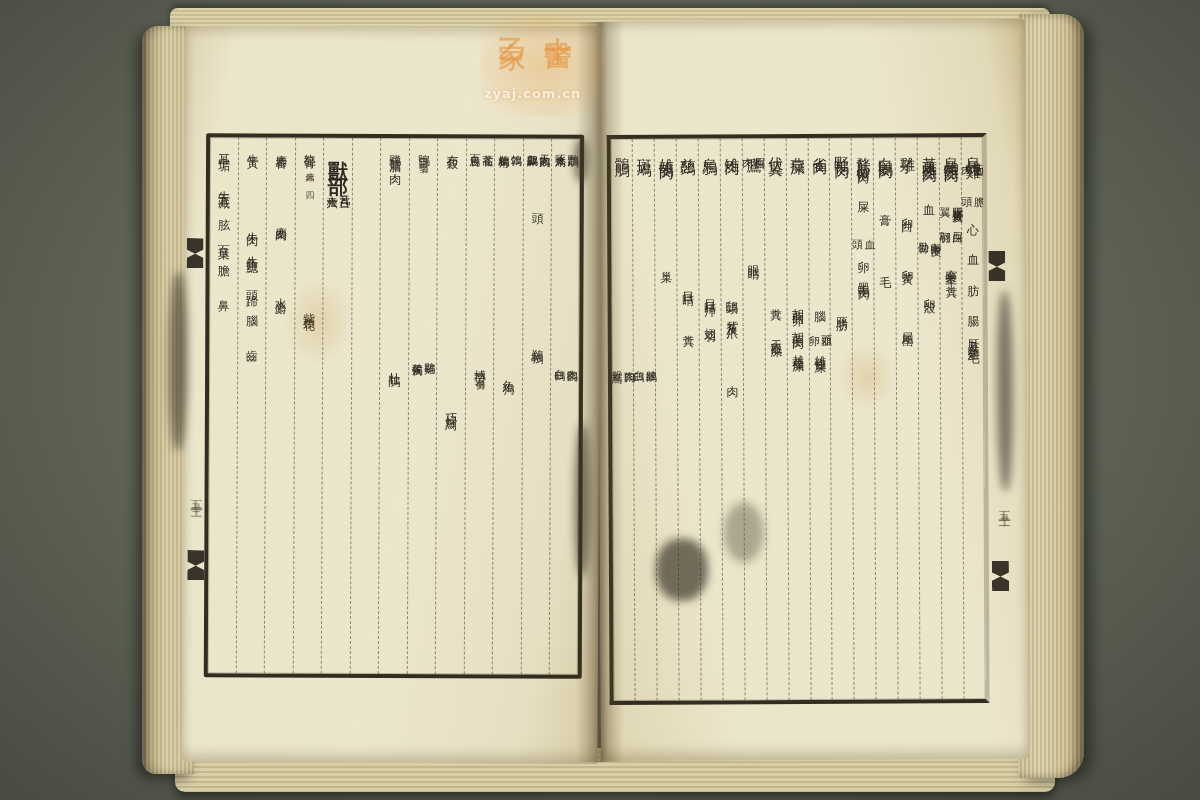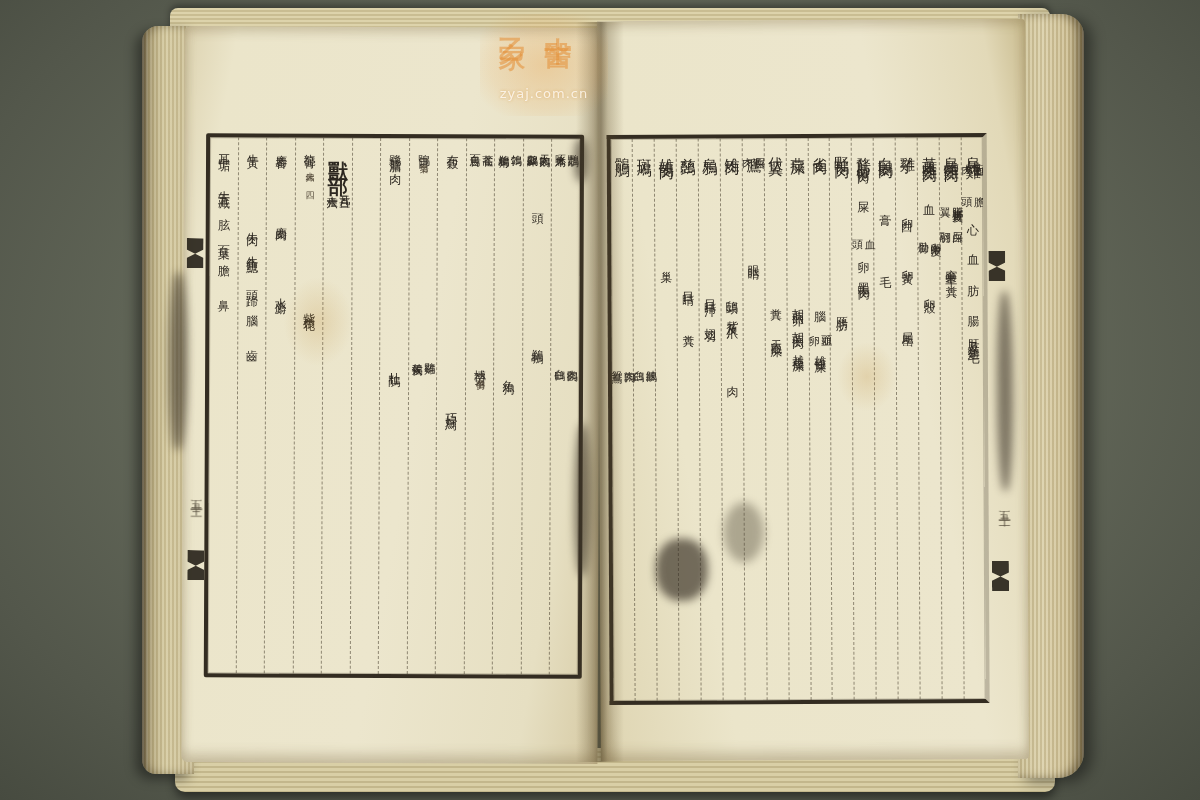--- a/index.html
+++ b/index.html
@@ -63,21 +63,21 @@
   .smudge-soft{position:absolute;background:#57503f;filter:blur(5px);opacity:.42;border-radius:50%;}
   .stain{position:absolute;border-radius:50%;pointer-events:none;
     background:radial-gradient(ellipse,rgba(190,140,55,.22) 0%,rgba(190,140,55,0) 70%);}
   
   .watermark{position:absolute;left:480px;top:14px;width:128px;height:102px;pointer-events:none;}
   .wm-bg{position:absolute;inset:0;border-radius:10px;
     background:radial-gradient(ellipse,rgba(233,150,55,.30) 0%,rgba(233,150,55,.12) 60%,rgba(233,150,55,0) 85%);}
   .wm-glyphs{position:absolute;left:14px;top:2px;display:flex;flex-direction:row-reverse;gap:10px;}
   .wm-glyphs span{writing-mode:vertical-rl;text-orientation:upright;font-size:27px;font-weight:700;
     color:rgba(228,142,52,.55);letter-spacing:4px;filter:blur(.6px);}
-  .wm-url{position:absolute;left:4px;top:72px;width:120px;text-align:center;font-size:13px;font-weight:400;
+  .wm-url{position:absolute;left:4px;top:72px;width:120px;font-size:13px;font-weight:700;
     color:rgba(255,253,248,.78);letter-spacing:1px;text-shadow:0 0 3px rgba(220,150,60,.6);}
 </style>
 </head>
 <body>
 
 <div class="stage">
 
   <div class="edge edge-top"></div>
   <div class="edge edge-bottom"></div>
   <div class="edge edge-right"></div>

